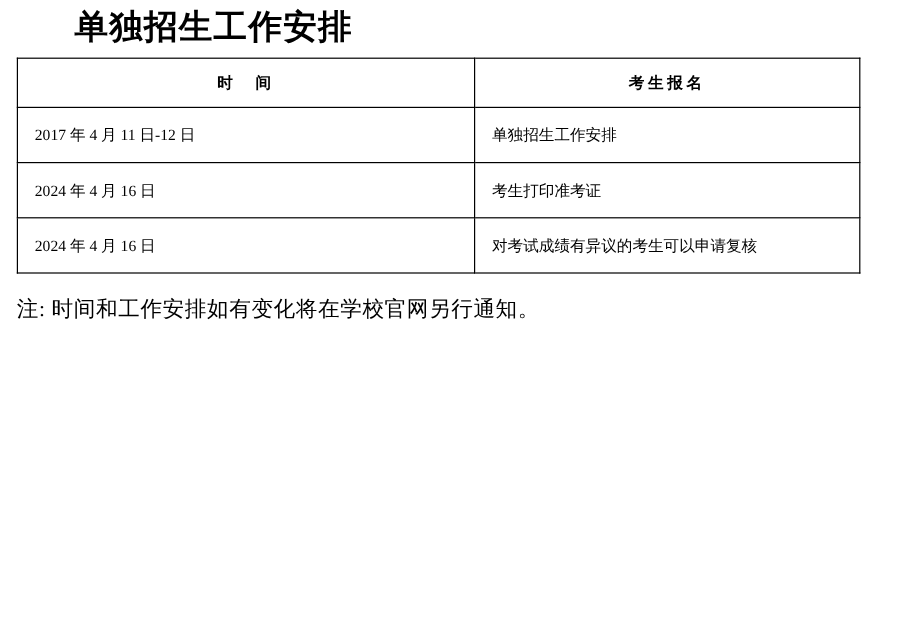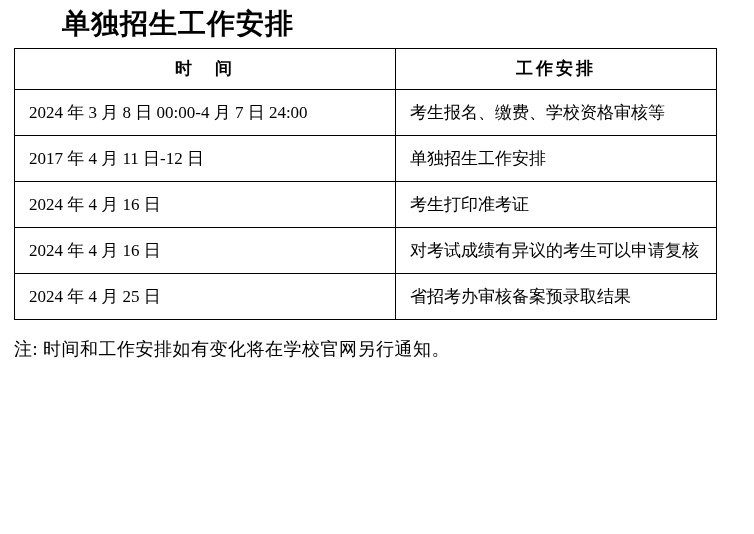--- a/index.html
+++ b/index.html
@@ -33,21 +33,21 @@
     width: 700px;
     margin: 10px 0 0 14px;
     table-layout: fixed;
   }
   table.schedule th,
   table.schedule td {
     border: 1px solid #000000;
     padding: 0;
     height: 45px;
     vertical-align: middle;
-    font-size: 17px;
+    font-size: 13px;
     line-height: 24px;
     font-weight: normal;
   }
   table.schedule th {
     text-align: center;
     font-weight: bold;
     letter-spacing: 3px;
     height: 40px;
   }
   table.schedule th.col-time {
@@ -75,42 +75,34 @@
 <body>
 
 <div class="page">
 
   <div class="doc-title">单独招生工作安排</div>
 
   <table class="schedule">
     <thead>
       <tr>
         <th class="col-time">时　间</th>
-        <th class="col-task">工作安排</th>
+        <th class="col-task">考生报名</th>
       </tr>
     </thead>
     <tbody>
-      <tr>
-        <td class="cell-time">2024 年 3 月 8 日 00:00-4 月 7 日 24:00</td>
-        <td class="cell-task">考生报名、缴费、学校资格审核等</td>
-      </tr>
       <tr>
         <td class="cell-time">2017 年 4 月 11 日-12 日</td>
         <td class="cell-task">单独招生工作安排</td>
       </tr>
       <tr>
         <td class="cell-time">2024 年 4 月 16 日</td>
         <td class="cell-task">考生打印准考证</td>
       </tr>
       <tr>
         <td class="cell-time">2024 年 4 月 16 日</td>
         <td class="cell-task">对考试成绩有异议的考生可以申请复核</td>
       </tr>
-      <tr>
-        <td class="cell-time">2024 年 4 月 25 日</td>
-        <td class="cell-task">省招考办审核备案预录取结果</td>
-      </tr>
     </tbody>
   </table>
 
   <div class="note">注: 时间和工作安排如有变化将在学校官网另行通知。</div>
 
 </div>
 
 </body></html>

